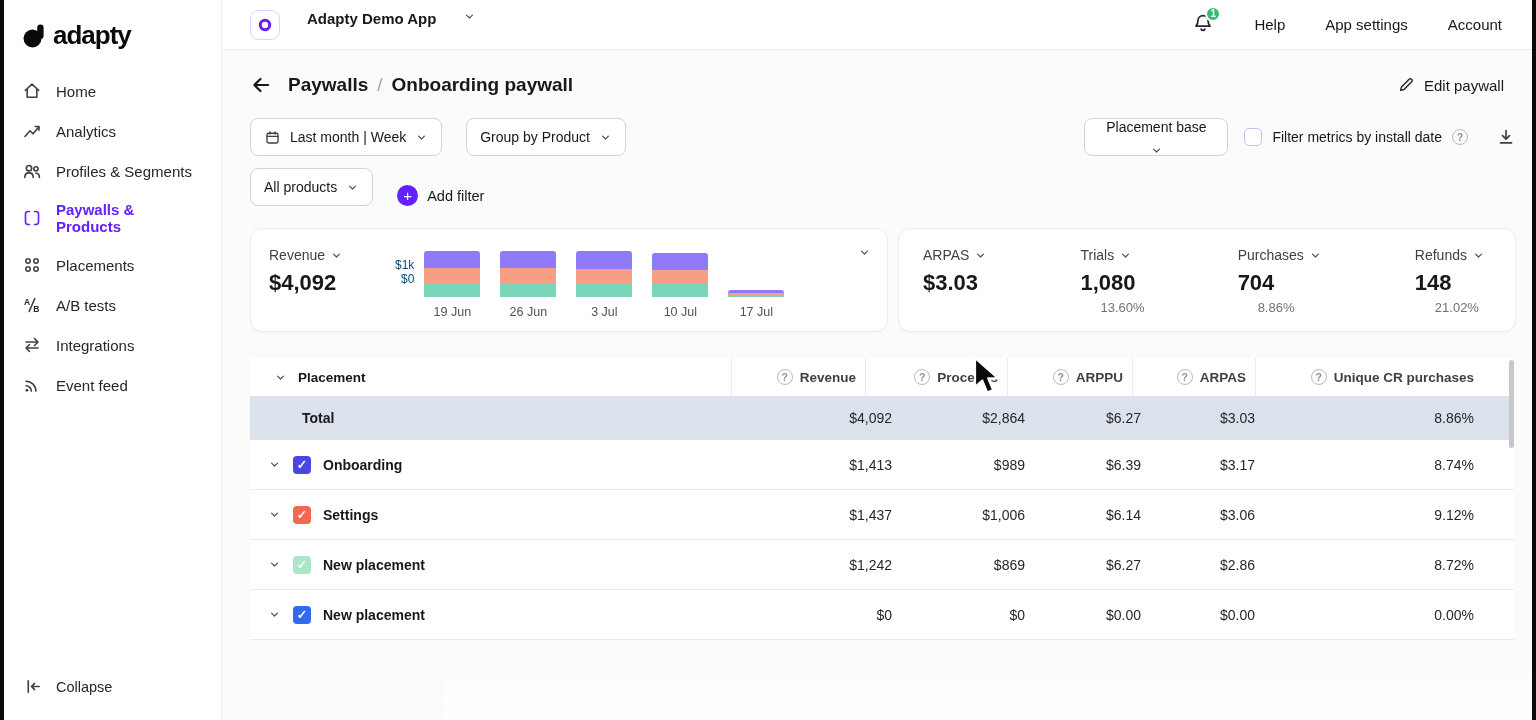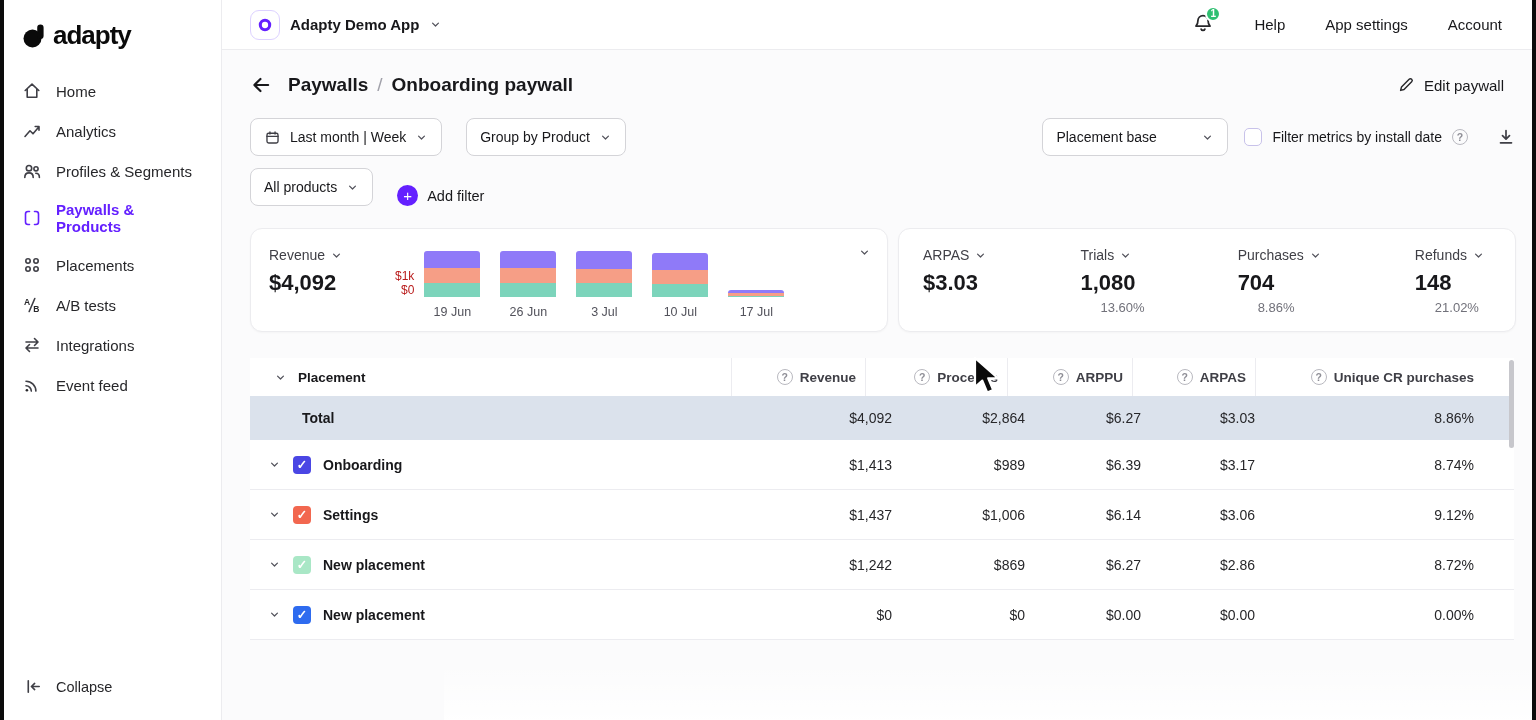--- a/index.html
+++ b/index.html
@@ -19,21 +19,21 @@
   .nav-item svg { width:20px; height:20px; stroke:#3f3f46; fill:none; stroke-width:1.6; stroke-linecap:round; stroke-linejoin:round; flex:0 0 auto; }
   .nav-item.active { color:#6420ff; font-weight:700; }
   .nav-item.active svg { stroke:#6420ff; }
   .collapse-row { margin-top:auto; display:flex; align-items:center; gap:13px; padding:18px 24px 24px 24px; font-size:14.5px; color:#27272a; cursor:pointer; }
   .collapse-row svg { width:19px; height:19px; stroke:#3f3f46; fill:none; stroke-width:1.7; stroke-linecap:round; stroke-linejoin:round; }
 
   
   .main { flex:1; display:flex; flex-direction:column; position:relative; background:#fbfbfc; }
 
   .topbar { height:50px; background:#fff; border-bottom:1px solid #ececef; display:flex; align-items:center; justify-content:space-between; padding:0 34px 0 28px; }
-  .app-selector { display:flex; align-items:center; gap:10px; cursor:pointer; }
+  .app-selector { display:flex; align-items:flex-start; gap:27px; cursor:pointer; }
   .app-icon { width:30px; height:30px; border:1px solid #ddd2ff; border-radius:9px; display:flex; align-items:center; justify-content:center; background:#fff; }
   .app-name { font-size:15px; font-weight:700; }
   .topbar-right { display:flex; align-items:center; gap:40px; }
   .topbar-link { font-size:15px; font-weight:500; cursor:pointer; }
   .bell-wrap { position:relative; cursor:pointer; }
   .bell-wrap svg { width:22px; height:22px; stroke:#27272a; fill:none; stroke-width:1.6; stroke-linecap:round; stroke-linejoin:round; }
   .badge { position:absolute; top:-6px; right:-7px; min-width:16px; height:16px; border-radius:50%; background:#2fbf71; color:#fff; font-size:10px; font-weight:700; display:flex; align-items:center; justify-content:center; border:2px solid #fff; }
 
   .content { flex:1; padding:14px 20px 0 28px; position:relative; }
 
@@ -44,40 +44,40 @@
   .crumb-sep { font-size:19px; color:#a1a1aa; margin:0 9px; font-weight:400; }
   .page-title { font-size:19px; font-weight:700; }
   .edit-btn { margin-left:auto; display:flex; align-items:center; gap:9px; font-size:15px; font-weight:500; cursor:pointer; padding-right:12px; }
   .edit-btn svg { width:18px; height:18px; stroke:#27272a; fill:none; stroke-width:1.6; stroke-linecap:round; stroke-linejoin:round; }
 
   .filter-row { display:flex; align-items:flex-end; gap:24px; margin-bottom:12px; }
   .btn { height:38px; border:1px solid #d4d4d8; border-radius:8px; background:#fff; display:inline-flex; align-items:center; gap:9px; padding:0 13px; font-size:14px; font-weight:500; color:#18181b; cursor:pointer; }
   .btn svg.ic { width:17px; height:17px; stroke:#3f3f46; fill:none; stroke-width:1.6; stroke-linecap:round; stroke-linejoin:round; }
   .chev { width:13px; height:13px; stroke:#52525b; fill:none; stroke-width:1.9; stroke-linecap:round; stroke-linejoin:round; flex:0 0 auto; }
   .right-cluster { margin-left:auto; display:flex; align-items:center; gap:16px; }
-  .select-btn { width:186px; justify-content:space-between; }
+  .select-btn { width:144px; justify-content:space-between;flex-direction:column; }
   .install-filter { display:flex; align-items:center; gap:10px; cursor:pointer; }
   .checkbox-empty { width:18px; height:18px; border:1.5px solid #c8c2ea; border-radius:5px; background:#fff; }
   .install-label { font-size:14px; font-weight:500; }
   .qicon { width:16px; height:16px; border:1.3px solid #b9b9c0; border-radius:50%; color:#8e8e96; font-size:10.5px; font-weight:700; display:inline-flex; align-items:center; justify-content:center; flex:0 0 auto; }
   .download-btn { margin-left:12px; cursor:pointer; display:flex; }
   .download-btn svg { width:20px; height:20px; stroke:#3f3f46; fill:none; stroke-width:1.7; stroke-linecap:round; stroke-linejoin:round; }
   .add-filter { display:flex; align-items:center; gap:9px; cursor:pointer; font-size:14.5px; font-weight:500; }
   .plus-circle { width:21px; height:21px; border-radius:50%; background:#6420ff; color:#fff; font-size:15px; display:flex; align-items:center; justify-content:center; line-height:1; padding-bottom:1px; }
 
   
   .metrics-row { display:flex; gap:10px; margin:22px 0 26px 0; }
   .card { background:#fff; border:1px solid #ececef; border-radius:12px; box-shadow:0 1px 2px rgba(20,20,30,0.03); }
   .rev-card { width:638px; display:flex; padding:14px 16px 12px 18px; position:relative; }
   .m-label { display:flex; align-items:center; gap:5px; font-size:14px; font-weight:500; color:#3f3f46; cursor:pointer; }
   .m-value { font-size:22px; font-weight:700; color:#18181b; margin-top:7px; }
   .m-sub { font-size:13px; color:#71717a; margin-top:4px; min-height:15px;margin-left:20px; }
   .rev-block { width:126px; padding-top:4px; }
   .chart { flex:1; display:flex; padding-top:2px; }
-  .y-axis { display:flex; flex-direction:column; justify-content:flex-end; align-items:flex-end; height:50px; font-size:12px; color:#b91c1c; padding-right:10px; margin-top:2px; }
+  .y-axis { display:flex; flex-direction:column; justify-content:center; align-items:flex-end; height:50px; font-size:12px; color:#0c4a6e; padding-right:10px; margin-top:2px; }
   .bars-wrap { flex:1; }
   .bars { display:flex; align-items:flex-end; gap:20px; height:46px; margin-top:6px; }
   .bar { width:56px; display:flex; flex-direction:column-reverse; border-radius:3px 3px 0 0; overflow:hidden; }
   .x-labels { display:flex; gap:20px; margin-top:8px; }
   .bar-label { width:56px; text-align:center; font-size:12.5px; color:#52525b; white-space:nowrap; }
   .card-chev { position:absolute; right:16px; top:16px; cursor:pointer; }
   .stats-card { flex:1; display:flex; justify-content:space-between; padding:14px 30px 12px 24px; }
   .stat-col { padding-top:4px; }
 
   

